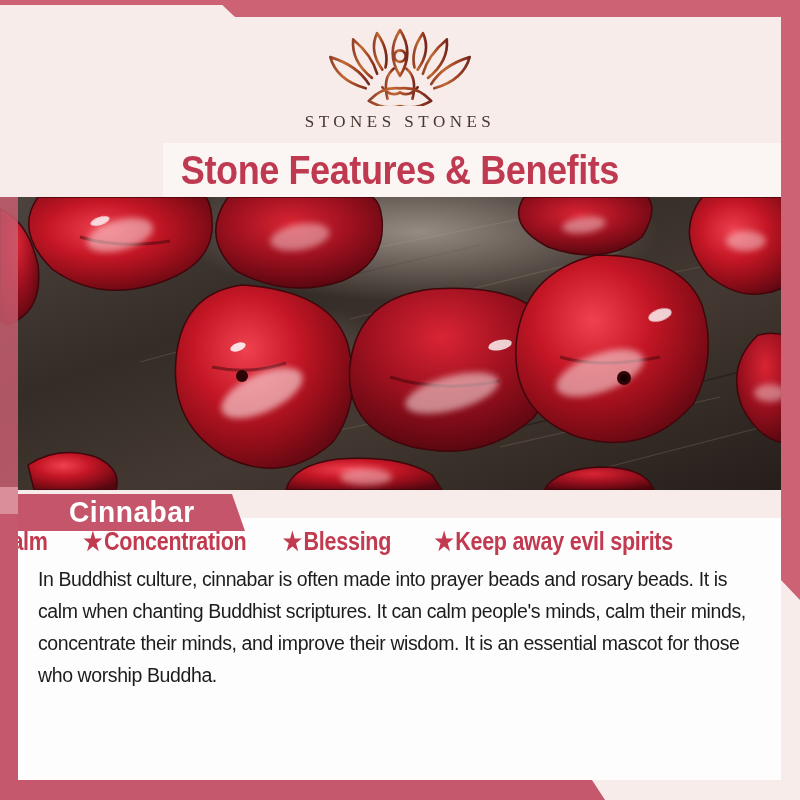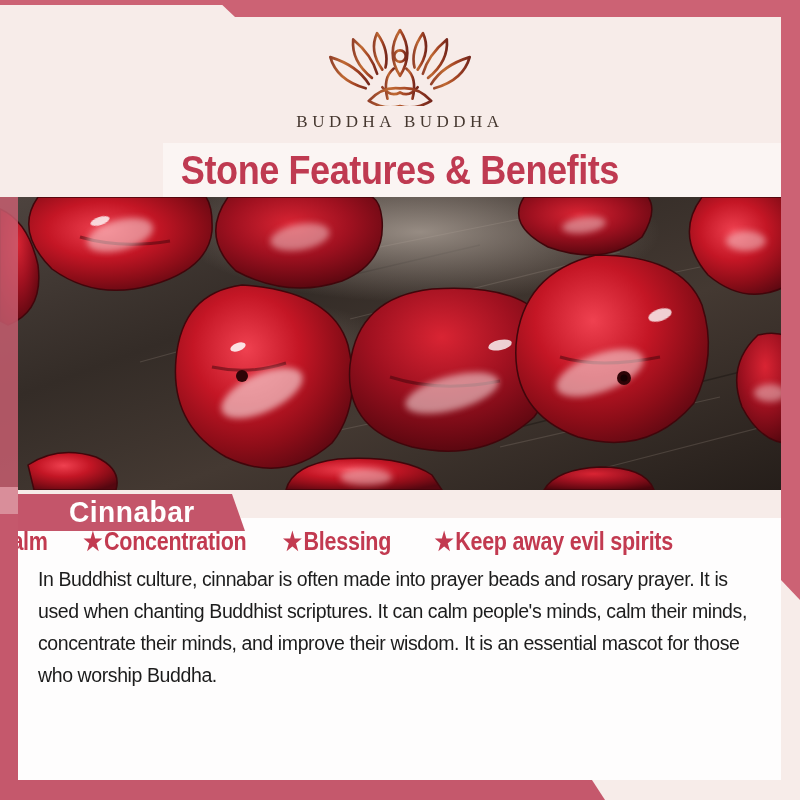--- a/index.html
+++ b/index.html
@@ -89,21 +89,21 @@
         <path d="M92,40 Q105,22 97,5 Q85,22 89,38"></path>
         <path d="M75,2 Q61,24 75,46 Q89,24 75,2 Z"></path>
 
         <circle cx="75" cy="27" r="5.5"></circle>
         <path d="M63,68 Q58,48 69,39"></path>
         <path d="M87,68 Q92,48 81,39"></path>
         <path d="M58,57 Q66,67 75,62 Q84,67 92,57"></path>
         <path d="M45,70 Q58,56 75,58 Q92,56 105,70 Q90,79 75,75 Q60,79 45,70 Z"></path>
       </g>
     </svg>
-    <div class="brand-name">BUDDHA BUDDHA</div>
+    <div class="brand-name">STONES STONES</div>
   </div>
 
   <div class="title-banner"></div>
   <div class="page-title">
     <span class="squeeze">Stone Features &amp; Benefits</span>
   </div>
 
   <div class="photo">
     <svg viewBox="0 0 800 293" preserveAspectRatio="none">
       <defs>
@@ -210,17 +210,17 @@
 
   <div class="content-panel"></div>
 
   <div class="features-row">
     <span class="feature-item"><span class="star">★</span><span>Calm</span></span>
     <span class="feature-item"><span class="star">★</span><span>Concentration</span></span>
     <span class="feature-item"><span class="star">★</span><span>Blessing</span></span>
     <span class="feature-item"><span class="star">★</span><span>Keep away evil spirits</span></span>
   </div>
 
-  <div class="description-text">In Buddhist culture, cinnabar is often made into prayer beads and rosary prayer. It is used when chanting Buddhist scriptures. It can calm people's minds, calm their minds, concentrate their minds, and improve their wisdom. It is an essential mascot for those who worship Buddha.</div>
+  <div class="description-text">In Buddhist culture, cinnabar is often made into prayer beads and rosary beads. It is calm when chanting Buddhist scriptures. It can calm people's minds, calm their minds, concentrate their minds, and improve their wisdom. It is an essential mascot for those who worship Buddha.</div>
 
   <div class="bottom-band"></div>
 
 </div>
 
 </body></html>

